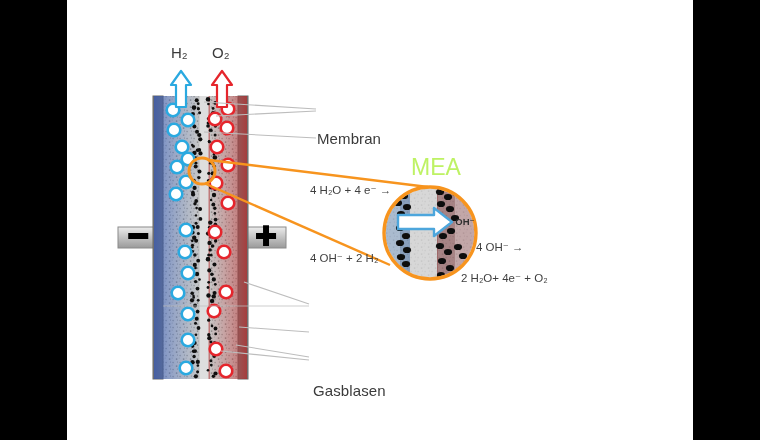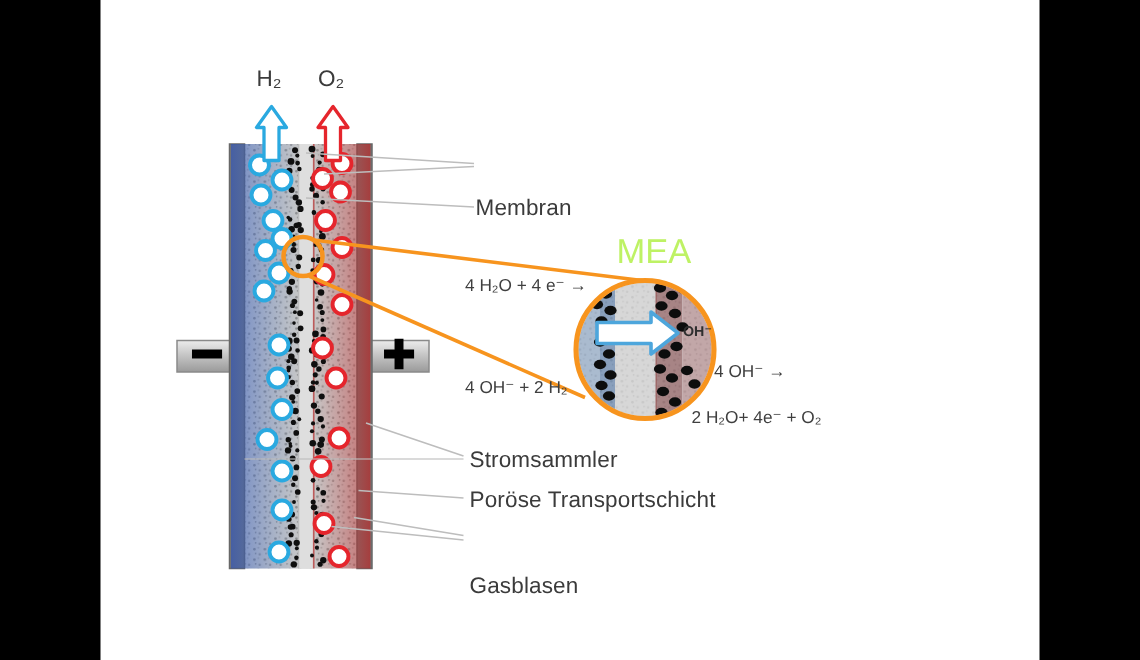--- a/index.html
+++ b/index.html
@@ -335,22 +335,20 @@
   </svg>
 
   <div class="lbl gas gas-h2">H₂</div>
   <div class="lbl gas gas-o2">O₂</div>
 
   <div class="lbl term term-minus">−</div>
   <div class="lbl term term-plus">+</div>
 
   <div class="lbl callout lbl-membran">Membran</div>
   <div class="lbl lbl-mea">MEA</div>
-  <div class="lbl callout lbl-stromsammler">Stromsammler</div>
-  <div class="lbl callout lbl-poroese">Poröse Transportschicht</div>
   <div class="lbl callout lbl-gasblasen">Gasblasen</div>
 
   <div class="lbl eq eq-l1">4 H₂O + 4 e⁻ →</div>
   <div class="lbl eq eq-l2">4 OH⁻ + 2 H₂</div>
   <div class="lbl eq eq-r1">4 OH⁻ →</div>
   <div class="lbl eq eq-r2">2 H₂O+ 4e⁻ + O₂</div>
   <div class="lbl oh">OH⁻</div>
 </div>
 
 </body></html>

